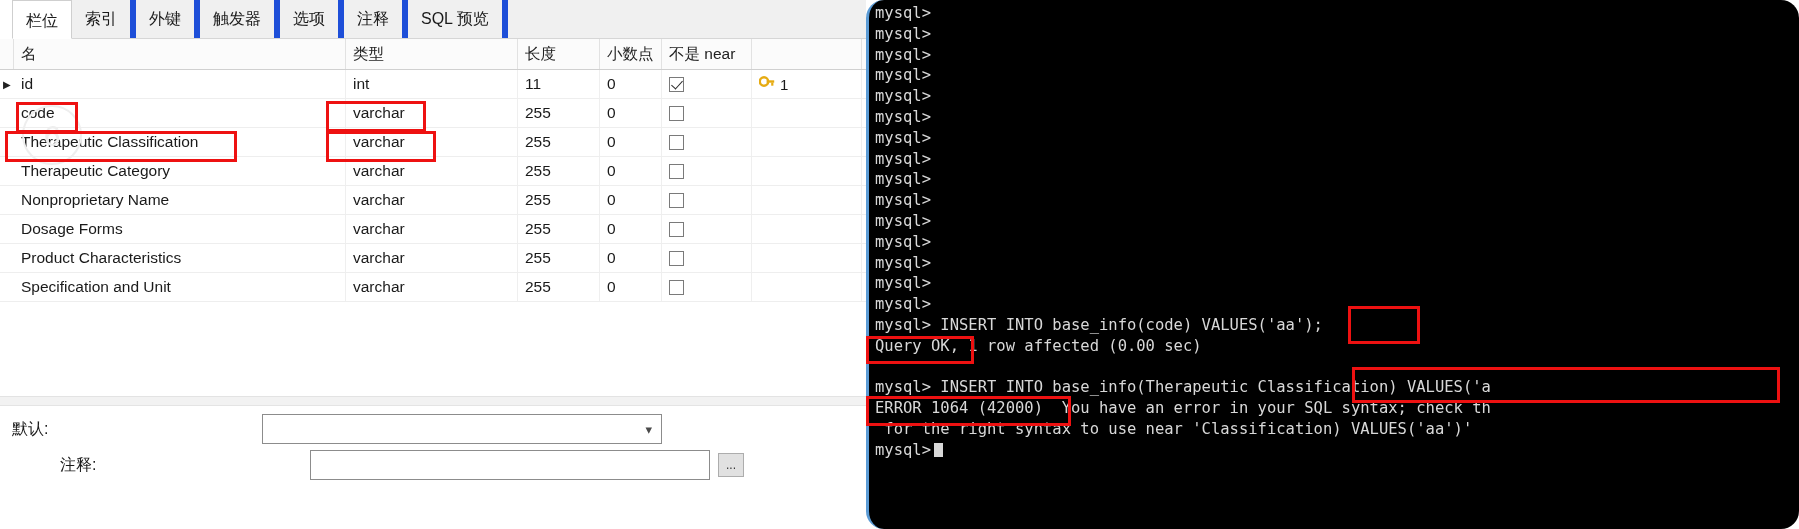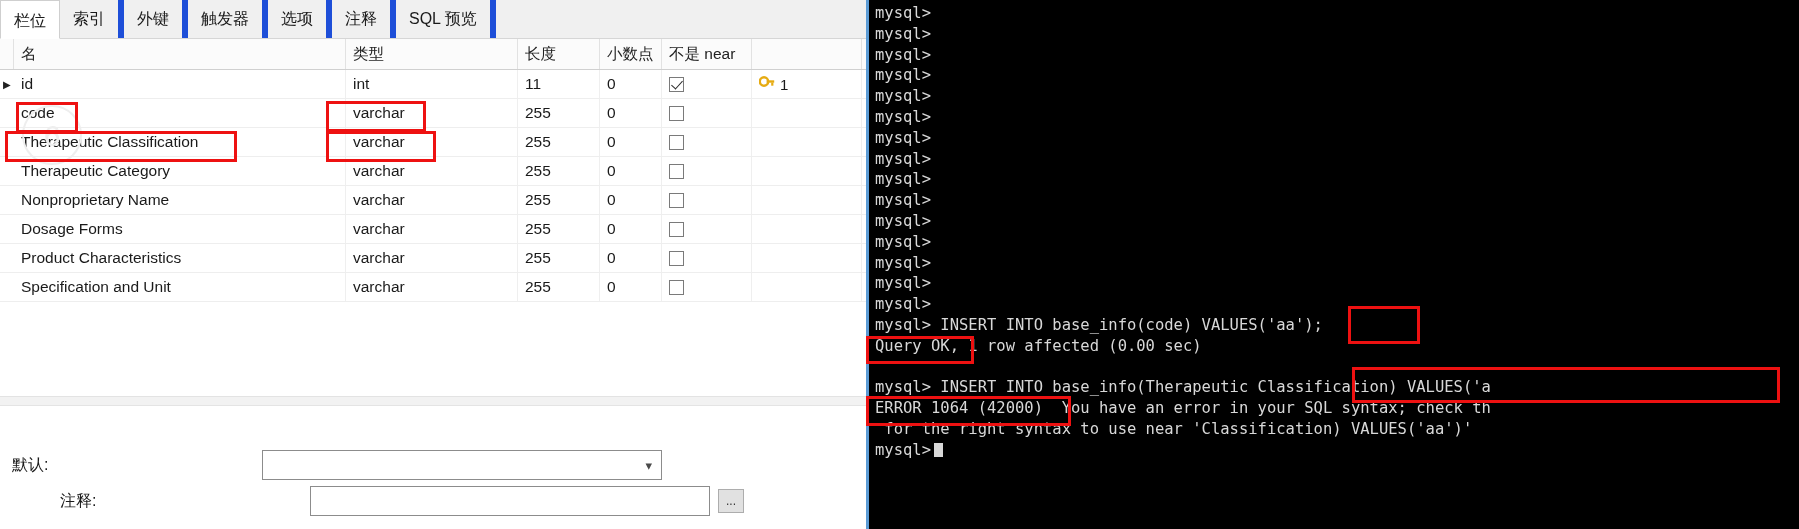--- a/index.html
+++ b/index.html
@@ -9,21 +9,21 @@
   #root { position: relative; width: 1799px; height: 529px; }
 
   
   #left-panel {
     position: absolute; left: 0; top: 0; width: 866px; height: 529px;
     background: #ffffff; overflow: hidden;
   }
 
   
   #tabstrip {
-    position: absolute; left: 0; top: 0; width: 866px; height: 39px;
+    position: absolute; left: 12px; top: 0; width: 866px; height: 39px;
     background: #f0f0f0; border-bottom: 1px solid #d6d6d6;
     display: flex; align-items: flex-end; padding-left: 0;
   }
   .tab {
     height: 38px; line-height: 38px; padding: 0 13px;
     font-size: 16px; color: #1a1a1a; background: #f0f0f0;
     border-right: 6px solid #1d4ed8;
     white-space: nowrap; cursor: default;
   }
   .tab.active {
@@ -72,21 +72,21 @@
     border: 2px solid #eeeeee; border-radius: 50%; color:#eeeeee;
     font-size: 30px; text-align:center; line-height: 58px; pointer-events: none;
   }
 
   
   #prop-pane {
     position: absolute; left: 0; top: 396px; width: 866px; height: 133px;
     background: #ffffff; border-top: 1px solid #e3e3e3;
   }
   #prop-sep { position:absolute; left:0; top:0; width:866px; height:9px; background:#f2f2f2; border-bottom:1px solid #e4e4e4;}
-  .prop-row { position: absolute; left: 0; display: flex; align-items: center; margin-top: 36px; }
+  .prop-row { position: absolute; left: 0; display: flex; align-items: center; }
   #row-default { top: 17px; height: 30px; }
   #row-comment { top: 53px; height: 30px; padding-left: 48px; }
   .prop-label { width: 262px; padding-left: 12px; font-size: 16px; color: #1a1a1a; }
   .prop-select {
     width: 400px; height: 30px; border: 1px solid #8c8c8c; background: #fff;
     display: flex; align-items: center; justify-content: flex-end; padding-right: 9px;
   }
   .chev { font-size: 13px; color: #4a4a4a; }
   .prop-input {
     width: 400px; height: 30px; border: 1px solid #8c8c8c; background: #fff;
@@ -96,21 +96,21 @@
     border: 1px solid #adadad; font-size: 12px; color:#333;
     display:flex; align-items:center; justify-content:center;
   }
 
   
   #terminal {
     position: absolute; left: 866px; top: 0; width: 933px; height: 529px;
     background: #000000; border-left: 3px solid #5b9bd5;
     font-family: "DejaVu Sans Mono", "Liberation Mono", monospace;
     color: #d8d8d8; font-size: 15.5px; line-height: 20.8px;
-    padding: 3px 0 0 6px; overflow: hidden; white-space: pre;
+    padding: 3px 0 0 6px; overflow: hidden; white-space: pre; border-radius: 18px;
   }
   .tline { height: 20.8px; }
   .cursor { display:inline-block; width:9px; height:14px; background:#d8d8d8; vertical-align:-2px; margin-left:3px; }
 
   
   .redbox { position: absolute; border: 3px solid #ee1111; pointer-events: none; }
 </style>
 </head>
 <body>
 

